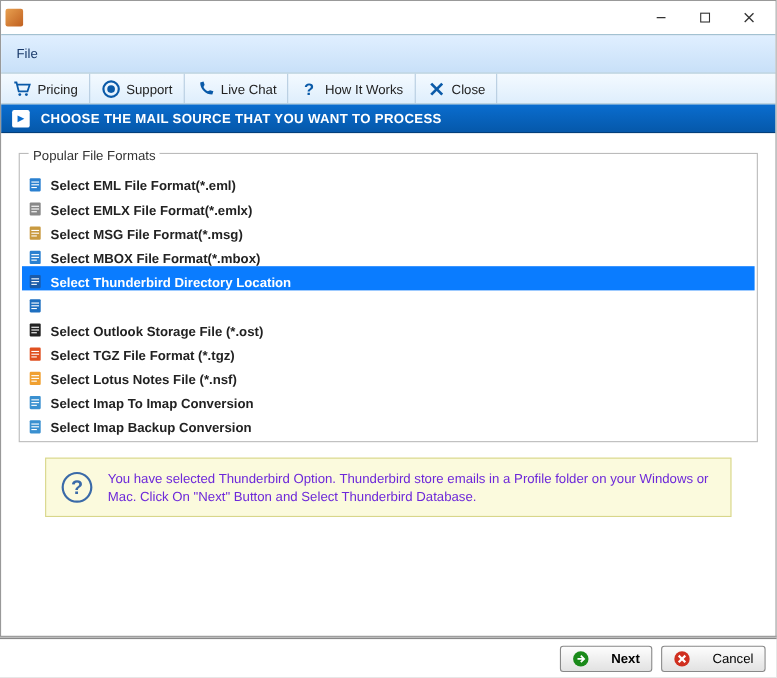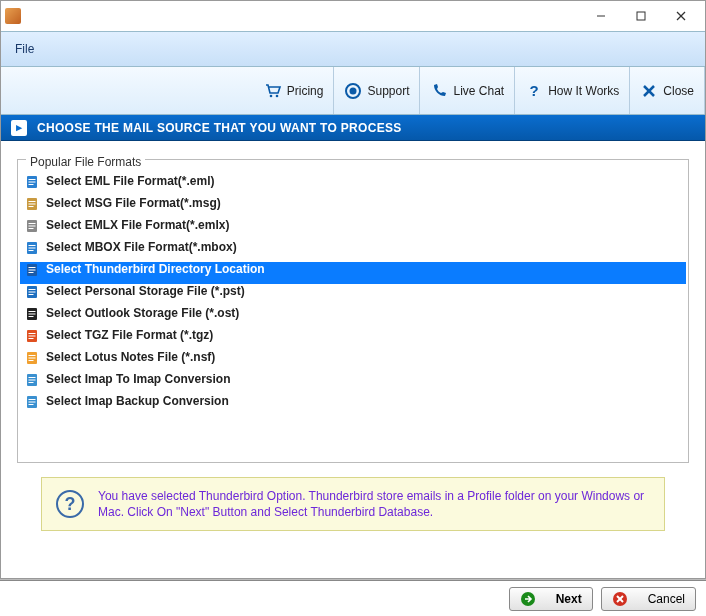--- a/index.html
+++ b/index.html
@@ -7,33 +7,33 @@
 
 .titlebar { height: 30px; background: #fff; display: flex; align-items: center; padding: 0 4px; }
 .titlebar .app-icon { width: 16px; height: 16px; background: linear-gradient(135deg,#e8a050,#c06020); border-radius: 2px; }
 .titlebar .spacer { flex: 1; }
 .titlebar .win-btn { width: 40px; height: 28px; display: flex; align-items: center; justify-content: center; font-size: 14px; color: #333; cursor: default; }
 .titlebar .win-btn.close { font-size: 16px; }
 
 .menubar { height: 36px; background: linear-gradient(#e0efff,#c8e0f8); border-top: 1px solid #9bc; border-bottom: 1px solid #9bc; display: flex; align-items: center; padding: 0 8px; }
 .menubar .menu-item { font-size: 12px; color: #1a3a6a; padding: 2px 6px; cursor: default; }
 
-.toolbar { height: 48px; background: linear-gradient(#f4faff,#deeefc); border-bottom: 1px solid #9bc; display: flex; align-items: stretch; justify-content: flex-end; }
+.toolbar { height: 28px; background: linear-gradient(#f4faff,#deeefc); border-bottom: 1px solid #9bc; display: flex; align-items: stretch; }
 .toolbar .tb-btn { display: flex; align-items: center; gap: 5px; padding: 0 10px; font-size: 12px; color: #222; border-right: 1px solid #b6cde0; cursor: default; }
 .toolbar .tb-icon { width: 18px; height: 18px; display: flex; align-items: center; justify-content: center; }
 
 .banner { height: 26px; background: linear-gradient(#0a6dcf,#0558aa); border-bottom: 1px solid #033f7a; display: flex; align-items: center; padding: 0 10px; gap: 10px; }
 .banner .banner-icon { width: 16px; height: 16px; background: #fff; border-radius: 2px; display: flex; align-items: center; justify-content: center; color: #0a6dcf; font-size: 11px; font-weight: bold; }
 .banner .banner-text { color: #fff; font-size: 12px; font-weight: bold; letter-spacing: 0.3px; }
 
 .content { position: relative; padding: 18px 16px 8px 16px; height: 432px; }
-.fieldset { border: 1px solid #bbb; padding: 6px 2px 2px 2px; height: 304px; }
+.fieldset { border: 1px solid #bbb; padding: 6px 2px 2px 2px; height: 263px; }
 .legend { position: relative; top: -14px; left: 6px; background: #fff; padding: 0 4px; font-size: 12px; color: #333; display: inline-block; }
 .list { margin-top: -10px; }
-.row { display: flex; align-items: flex-start; gap: 6px; height: 22px; padding: 0 4px; font-size: 12px; font-weight: bold; color: #222; cursor: default; }
+.row { display: flex; align-items: flex-end; gap: 6px; height: 22px; padding: 0 4px; font-size: 12px; font-weight: bold; color: #222; cursor: default; }
 .row.selected { background: #0a7cff; color: #ffffff; }
 .row .fi { width: 16px; height: 16px; display: flex; align-items: center; justify-content: center; flex-shrink: 0; }
 
 .info-box { margin: 14px 24px 0 24px; background: #fbfadd; border: 1px solid #d8d68a; display: flex; align-items: center; padding: 10px 14px; gap: 14px; }
 .info-icon { width: 28px; height: 28px; border: 2px solid #3a6aa8; border-radius: 50%; display: flex; align-items: center; justify-content: center; color: #3a6aa8; font-weight: bold; font-size: 18px; flex-shrink: 0; }
 .info-text { font-size: 12px; color: #6d28d9; line-height: 1.35; }
 
 .footer { height: 36px; border-top: 1px solid #888; border-bottom: 0; background: #fff; display: flex; align-items: center; justify-content: flex-end; gap: 8px; padding: 0 10px; position: absolute; bottom: 0; left: 0; right: 0; }
 .sep-top { position: absolute; bottom: 36px; left: 0; right: 0; height: 2px; background: linear-gradient(#888,#ccc); }
 .btn { height: 24px; min-width: 80px; background: linear-gradient(#fdfdfd,#e2e2e2); border: 1px solid #888; border-radius: 3px; display: flex; align-items: center; justify-content: center; gap: 20px; font-size: 12px; padding: 0 10px; cursor: default; text-align: right; }
@@ -131,42 +131,42 @@
               <rect x="3.5" y="4" width="7" height="1" fill="#fff"></rect>
               <rect x="3.5" y="6.5" width="7" height="1" fill="#fff"></rect>
               <rect x="3.5" y="9" width="5" height="1" fill="#fff"></rect>
             </svg>
           </span>
           <span>Select EML File Format(*.eml)</span>
         </div>
         <div class="row">
           <span class="fi">
             <svg width="14" height="14" viewBox="0 0 14 14">
+              <rect x="2" y="1" width="10" height="12" rx="1" fill="#888"></rect>
+              <rect x="3.5" y="4" width="7" height="1" fill="#fff"></rect>
+              <rect x="3.5" y="6.5" width="7" height="1" fill="#fff"></rect>
+              <rect x="3.5" y="9" width="5" height="1" fill="#fff"></rect>
+            </svg>
+          </span>
+          <span>Select EMLX File Format(*.emlx)</span>
+        </div>
+        <div class="row">
+          <span class="fi">
+            <svg width="14" height="14" viewBox="0 0 14 14">
               <rect x="2" y="1" width="10" height="12" rx="1" fill="#c99a40"></rect>
               <rect x="3.5" y="4" width="7" height="1" fill="#fff"></rect>
               <rect x="3.5" y="6.5" width="7" height="1" fill="#fff"></rect>
               <rect x="3.5" y="9" width="5" height="1" fill="#fff"></rect>
             </svg>
           </span>
           <span>Select MSG File Format(*.msg)</span>
         </div>
         <div class="row">
           <span class="fi">
             <svg width="14" height="14" viewBox="0 0 14 14">
-              <rect x="2" y="1" width="10" height="12" rx="1" fill="#888"></rect>
-              <rect x="3.5" y="4" width="7" height="1" fill="#fff"></rect>
-              <rect x="3.5" y="6.5" width="7" height="1" fill="#fff"></rect>
-              <rect x="3.5" y="9" width="5" height="1" fill="#fff"></rect>
-            </svg>
-          </span>
-          <span>Select EMLX File Format(*.emlx)</span>
-        </div>
-        <div class="row">
-          <span class="fi">
-            <svg width="14" height="14" viewBox="0 0 14 14">
               <rect x="2" y="1" width="10" height="12" rx="1" fill="#2a80d0"></rect>
               <rect x="3.5" y="4" width="7" height="1" fill="#fff"></rect>
               <rect x="3.5" y="6.5" width="7" height="1" fill="#fff"></rect>
               <rect x="3.5" y="9" width="5" height="1" fill="#fff"></rect>
             </svg>
           </span>
           <span>Select MBOX File Format(*.mbox)</span>
         </div>
         <div class="row selected">
           <span class="fi">
@@ -181,21 +181,20 @@
         </div>
         <div class="row">
           <span class="fi">
             <svg width="14" height="14" viewBox="0 0 14 14">
               <rect x="2" y="1" width="10" height="12" rx="1" fill="#1e6fc0"></rect>
               <rect x="3.5" y="4" width="7" height="1" fill="#fff"></rect>
               <rect x="3.5" y="6.5" width="7" height="1" fill="#fff"></rect>
               <rect x="3.5" y="9" width="5" height="1" fill="#fff"></rect>
             </svg>
           </span>
-          <span>Select Personal Storage File (*.pst)</span>
         </div>
         <div class="row">
           <span class="fi">
             <svg width="14" height="14" viewBox="0 0 14 14">
               <rect x="2" y="1" width="10" height="12" rx="1" fill="#222"></rect>
               <rect x="3.5" y="4" width="7" height="1" fill="#fff"></rect>
               <rect x="3.5" y="6.5" width="7" height="1" fill="#fff"></rect>
               <rect x="3.5" y="9" width="5" height="1" fill="#fff"></rect>
             </svg>
           </span>

